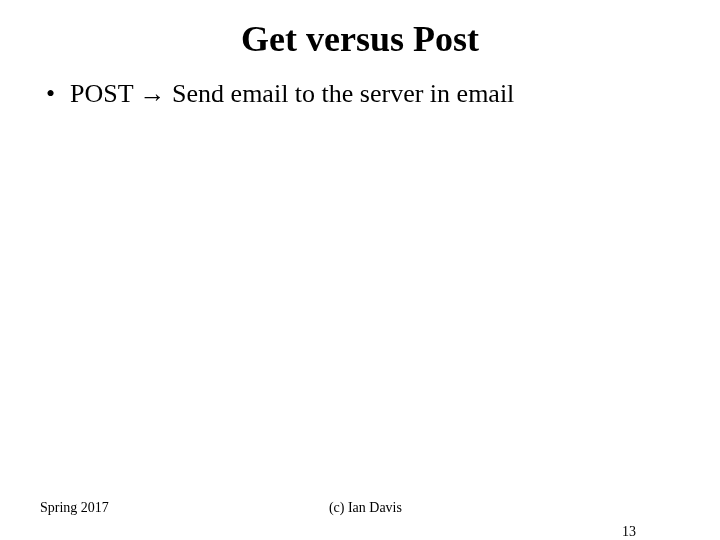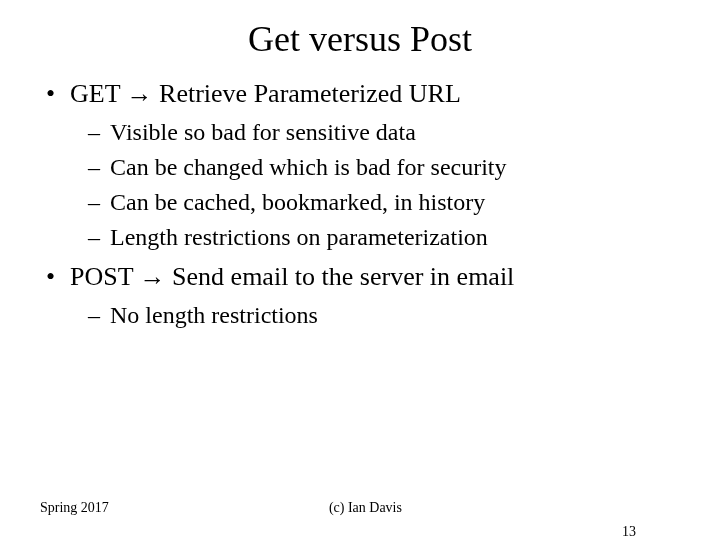--- a/index.html
+++ b/index.html
@@ -14,21 +14,21 @@
   }
   .slide {
     position: relative;
     width: 720px;
     height: 540px;
     box-sizing: border-box;
   }
   .title {
     text-align: center;
     font-size: 36px;
-    font-weight: 400;
+    font-weight: 700;
     margin-top: 18px;
     margin-bottom: 18px;
   }
   .content {
     padding: 0 40px 0 40px;
   }
   .bullet-l1 {
     font-size: 26px;
     margin: 8px 0 6px 0;
     padding-left: 30px;
@@ -76,31 +76,23 @@
 </style>
 </head>
 <body>
 
 <div class="slide">
 
   <div class="title">Get versus Post</div>
 
   <div class="content">
 
-    <div class="group">
-      <div class="bullet-l1">GET → Retrieve Parameterized URL</div>
-      <div class="bullet-l2">Visible so bad for sensitive data</div>
-      <div class="bullet-l2">Can be changed which is bad for security</div>
-      <div class="bullet-l2">Can be cached, bookmarked, in history</div>
-      <div class="bullet-l2">Length restrictions on parameterization</div>
-    </div>
 
     <div class="group">
       <div class="bullet-l1">POST → Send email to the server in email</div>
-      <div class="bullet-l2">No length restrictions</div>
     </div>
 
   </div>
 
   <div class="footer">
     <span class="left">Spring 2017</span>
     <span class="center">(c) Ian Davis</span>
     <span class="right">13</span>
   </div>
 

